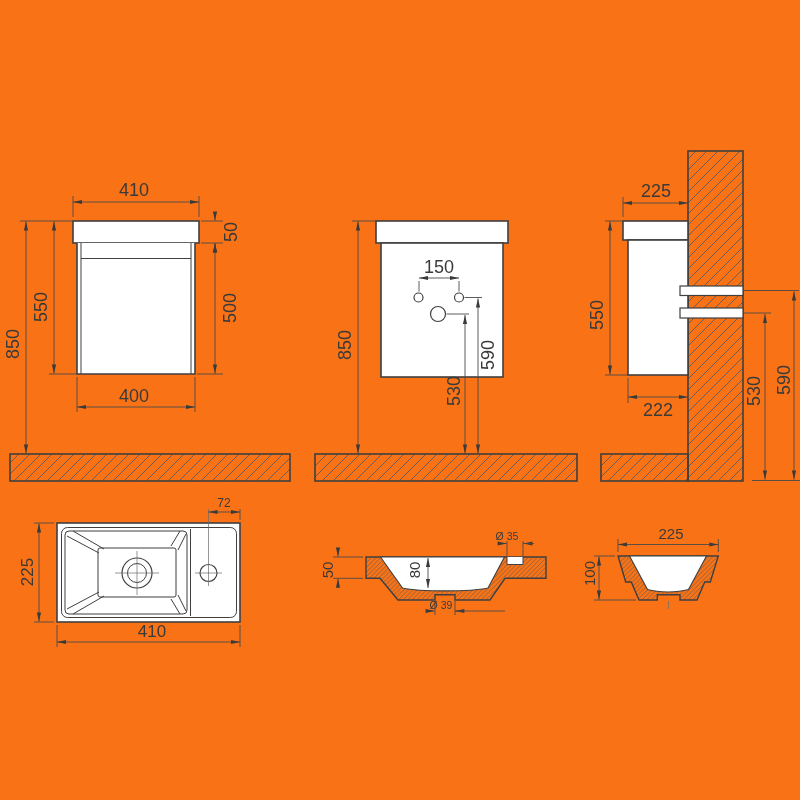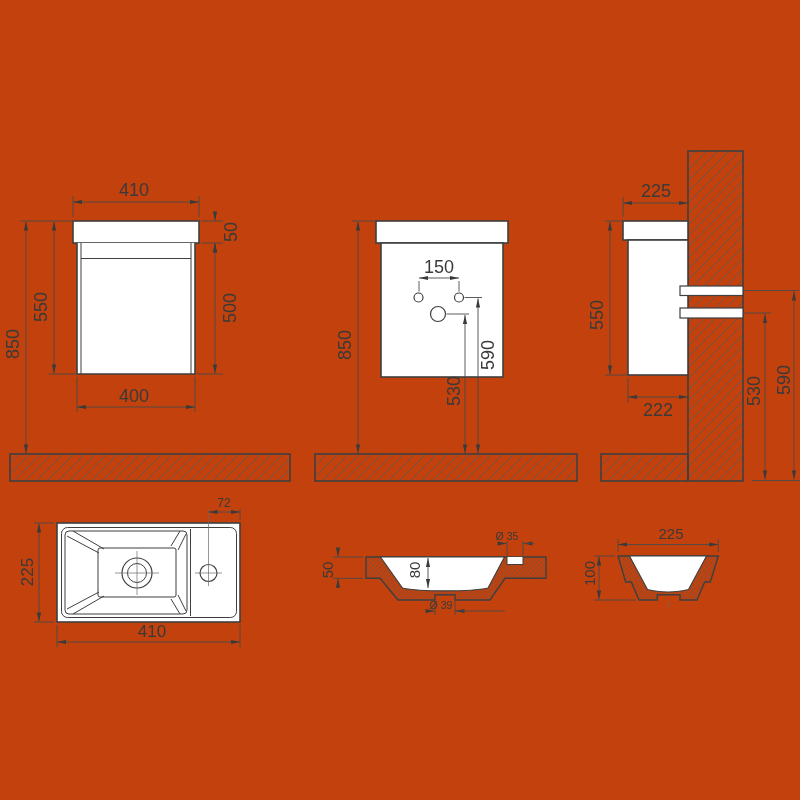--- a/index.html
+++ b/index.html
@@ -1,16 +1,16 @@
 <!DOCTYPE html>
 <html><head>
 <meta charset="utf-8">
 <style>
   html,body{margin:0;padding:0;background:#ffffff;}
-  .page{position:relative;width:800px;height:800px;background:#c2410c;overflow:hidden;}
+  .page{position:relative;width:800px;height:800px;background:#f97316;overflow:hidden;}
   svg{position:absolute;left:0;top:0;}
   
   .ol{stroke:#3f3f3f;stroke-width:1.6;stroke-linejoin:miter;}
   .om{stroke:#3f3f3f;stroke-width:1.2;}
   .ot{stroke:#3f3f3f;stroke-width:1;}
   
   .dl{stroke:#4a4a4a;stroke-width:0.9;fill:none;}
   
   .ct{stroke:#6a6a6a;stroke-width:0.7;fill:none;}
   

